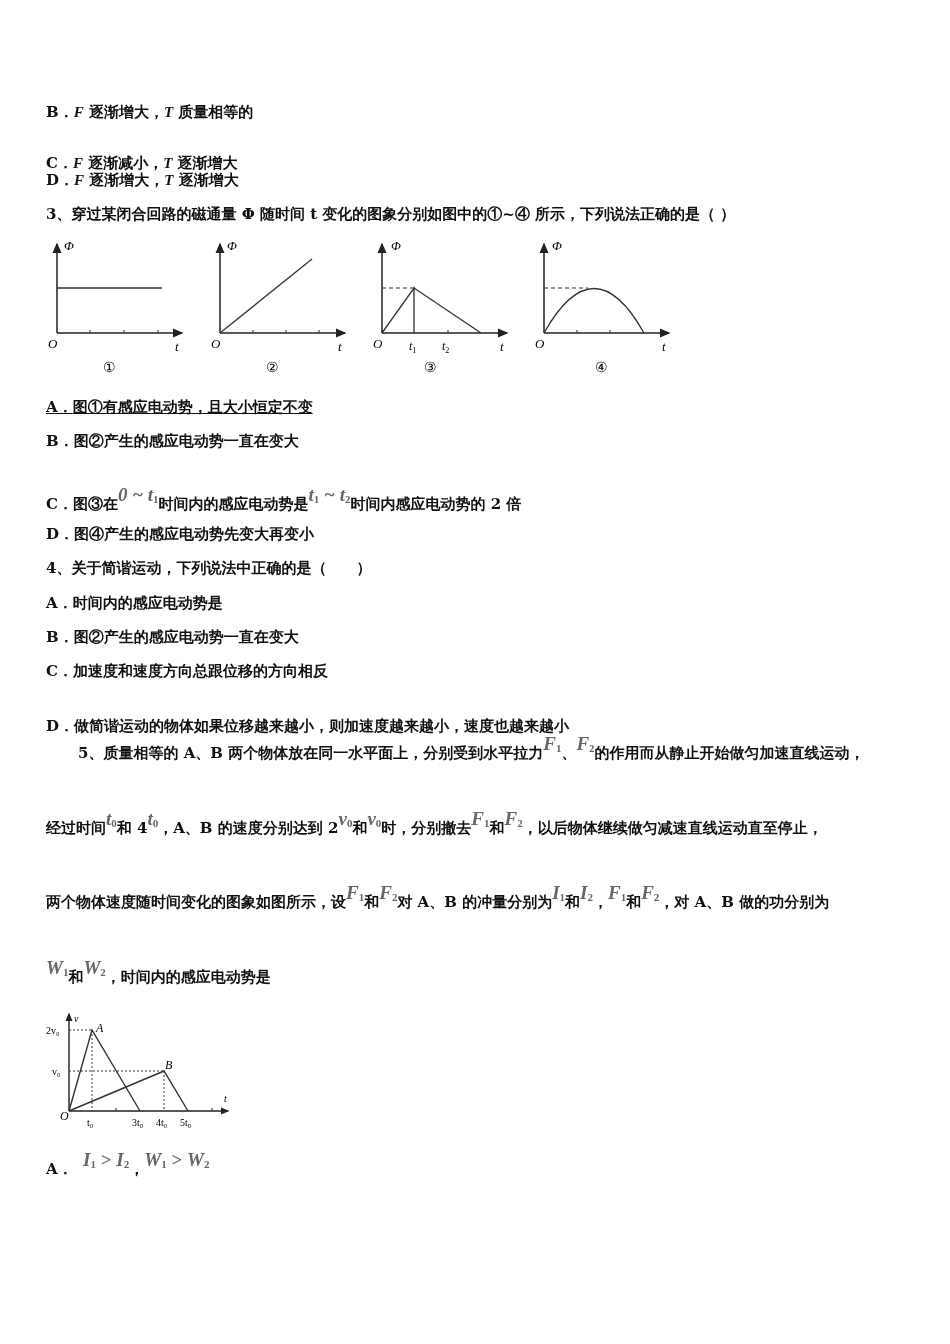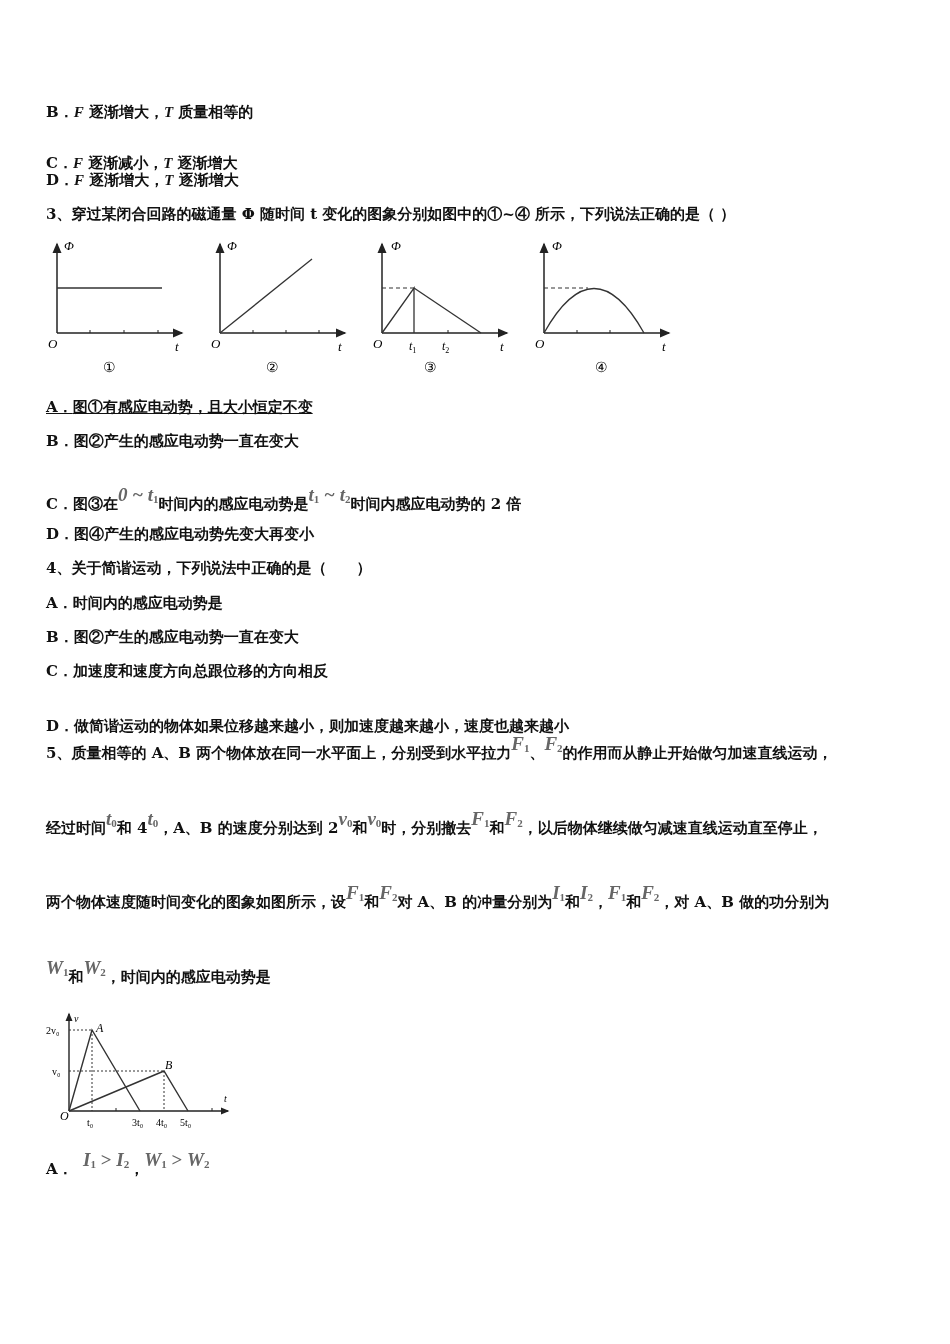--- a/index.html
+++ b/index.html
@@ -103,21 +103,21 @@
 <div class="line b" style="top:523px;">
   <span>D．</span><span>图④产生的感应电动势先变大再变小</span>
 </div>
 
 <div class="line b" style="top:557px;">4、关于简谐运动，下列说法中正确的是（　　）</div>
 <div class="line b" style="top:592px;"><span>A．</span><span>时间内的感应电动势是</span></div>
 <div class="line b" style="top:626px;"><span>B．</span><span>图②产生的感应电动势一直在变大</span></div>
 <div class="line b" style="top:660px;"><span>C．</span><span>加速度和速度方向总跟位移的方向相反</span></div>
 <div class="line b" style="top:715px;"><span>D．</span><span>做简谐运动的物体如果位移越来越小，则加速度越来越小，速度也越来越小</span></div>
 
-<div class="line b" style="top:741px;">
+<div class="line b" style="top:741px;margin-left:32px;">
   <span>5、质量相等的 </span><span>A、B</span><span> 两个物体放在同一水平面上，分别受到水平拉力</span><span class="m"><span>F</span><sub>1</sub></span><span>、</span><span class="m"><span>F</span><sub>2</sub></span><span>的作用而从静止开始做匀加速直线运动，</span>
 </div>
 <div class="line b" style="top:816px;">
   <span>经过时间</span><span class="m"><span>t</span><sub>0</sub></span><span>和 </span><span>4</span><span class="m"><span>t</span><sub>0</sub></span><span>，</span><span>A、B</span><span> 的速度分别达到 </span><span>2</span><span class="m"><span>v</span><sub>0</sub></span><span>和</span><span class="m"><span>v</span><sub>0</sub></span><span>时，分别撤去</span><span class="m"><span>F</span><sub>1</sub></span><span>和</span><span class="m"><span>F</span><sub>2</sub></span><span>，以后物体继续做匀减速直线运动直至停止，</span>
 </div>
 <div class="line b" style="top:890px;text-align:right;">
   <span>两个物体速度随时间变化的图象如图所示，设</span><span class="m"><span>F</span><sub>1</sub></span><span>和</span><span class="m"><span>F</span><sub>2</sub></span><span>对 </span><span>A、B</span><span> 的冲量分别为</span><span class="m"><span>I</span><sub>1</sub></span><span>和</span><span class="m"><span>I</span><sub>2</sub></span><span>，</span><span class="m"><span>F</span><sub>1</sub></span><span>和</span><span class="m"><span>F</span><sub>2</sub></span><span>，对 </span><span>A、B</span><span> 做的功分别为</span>
 </div>
 <div class="line b" style="top:965px;">
   <span class="m"><span>W</span><sub>1</sub></span><span>和</span><span class="m"><span>W</span><sub>2</sub></span><span>，时间内的感应电动势是</span>

